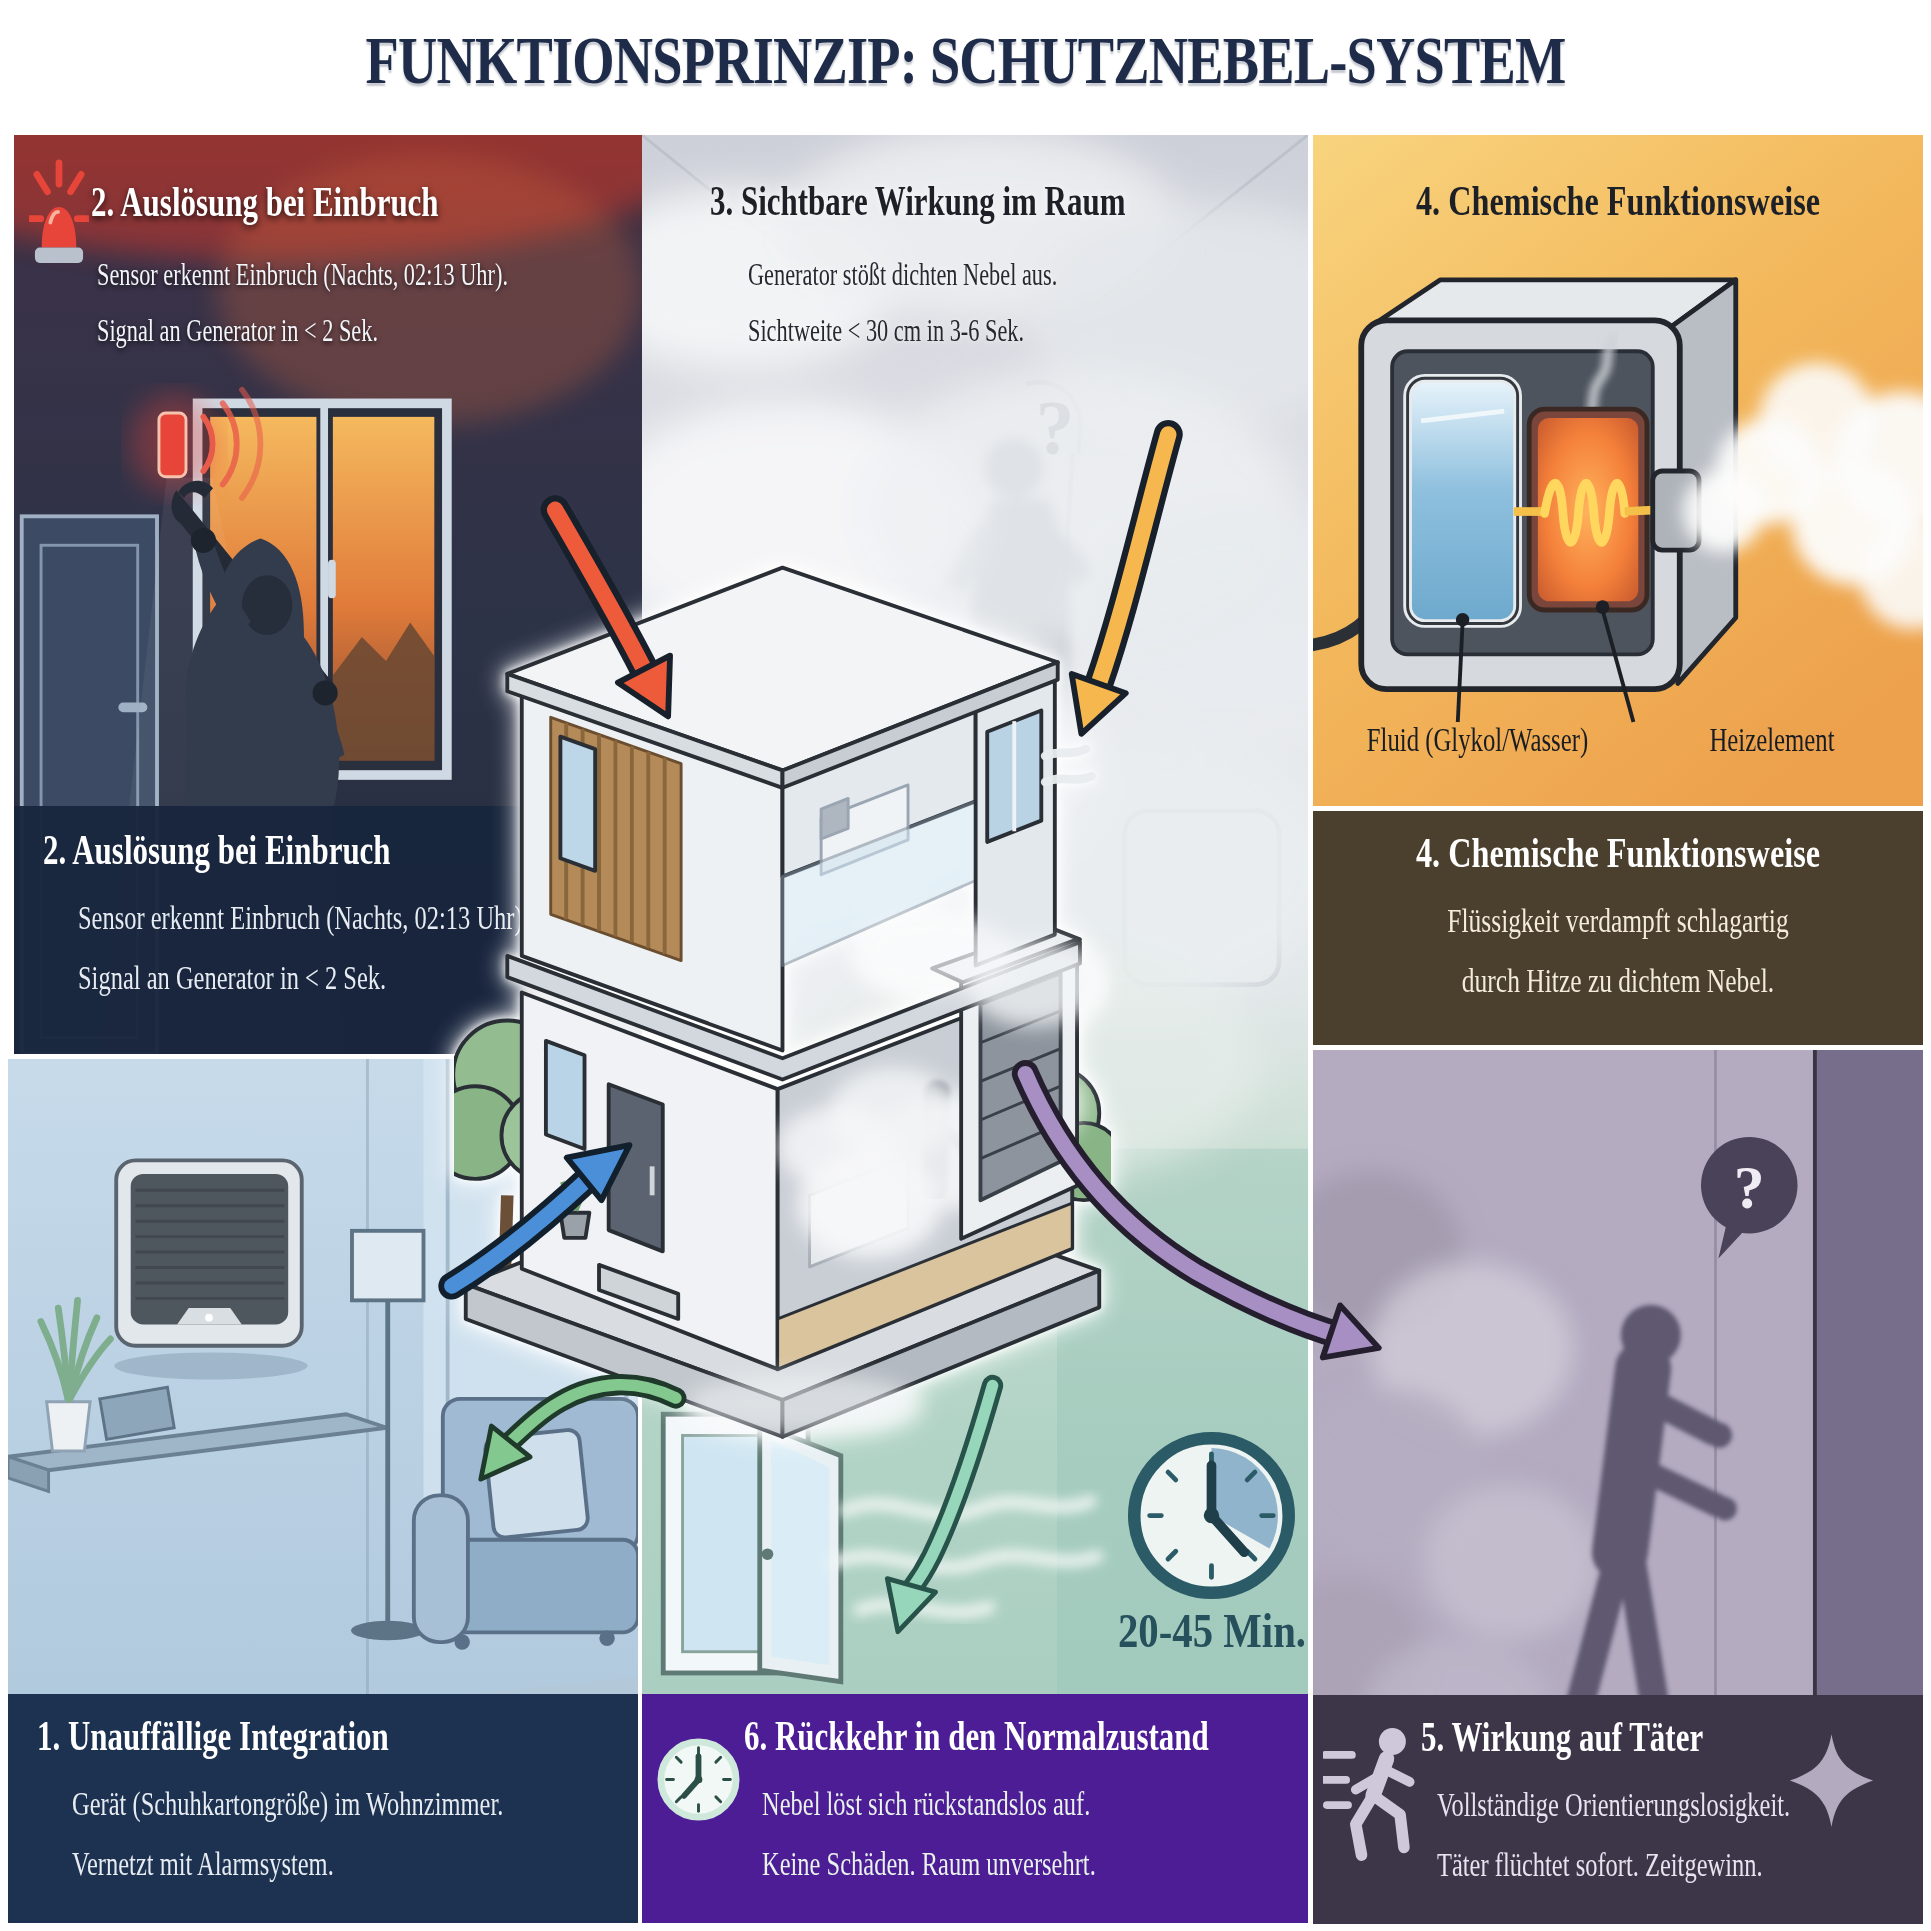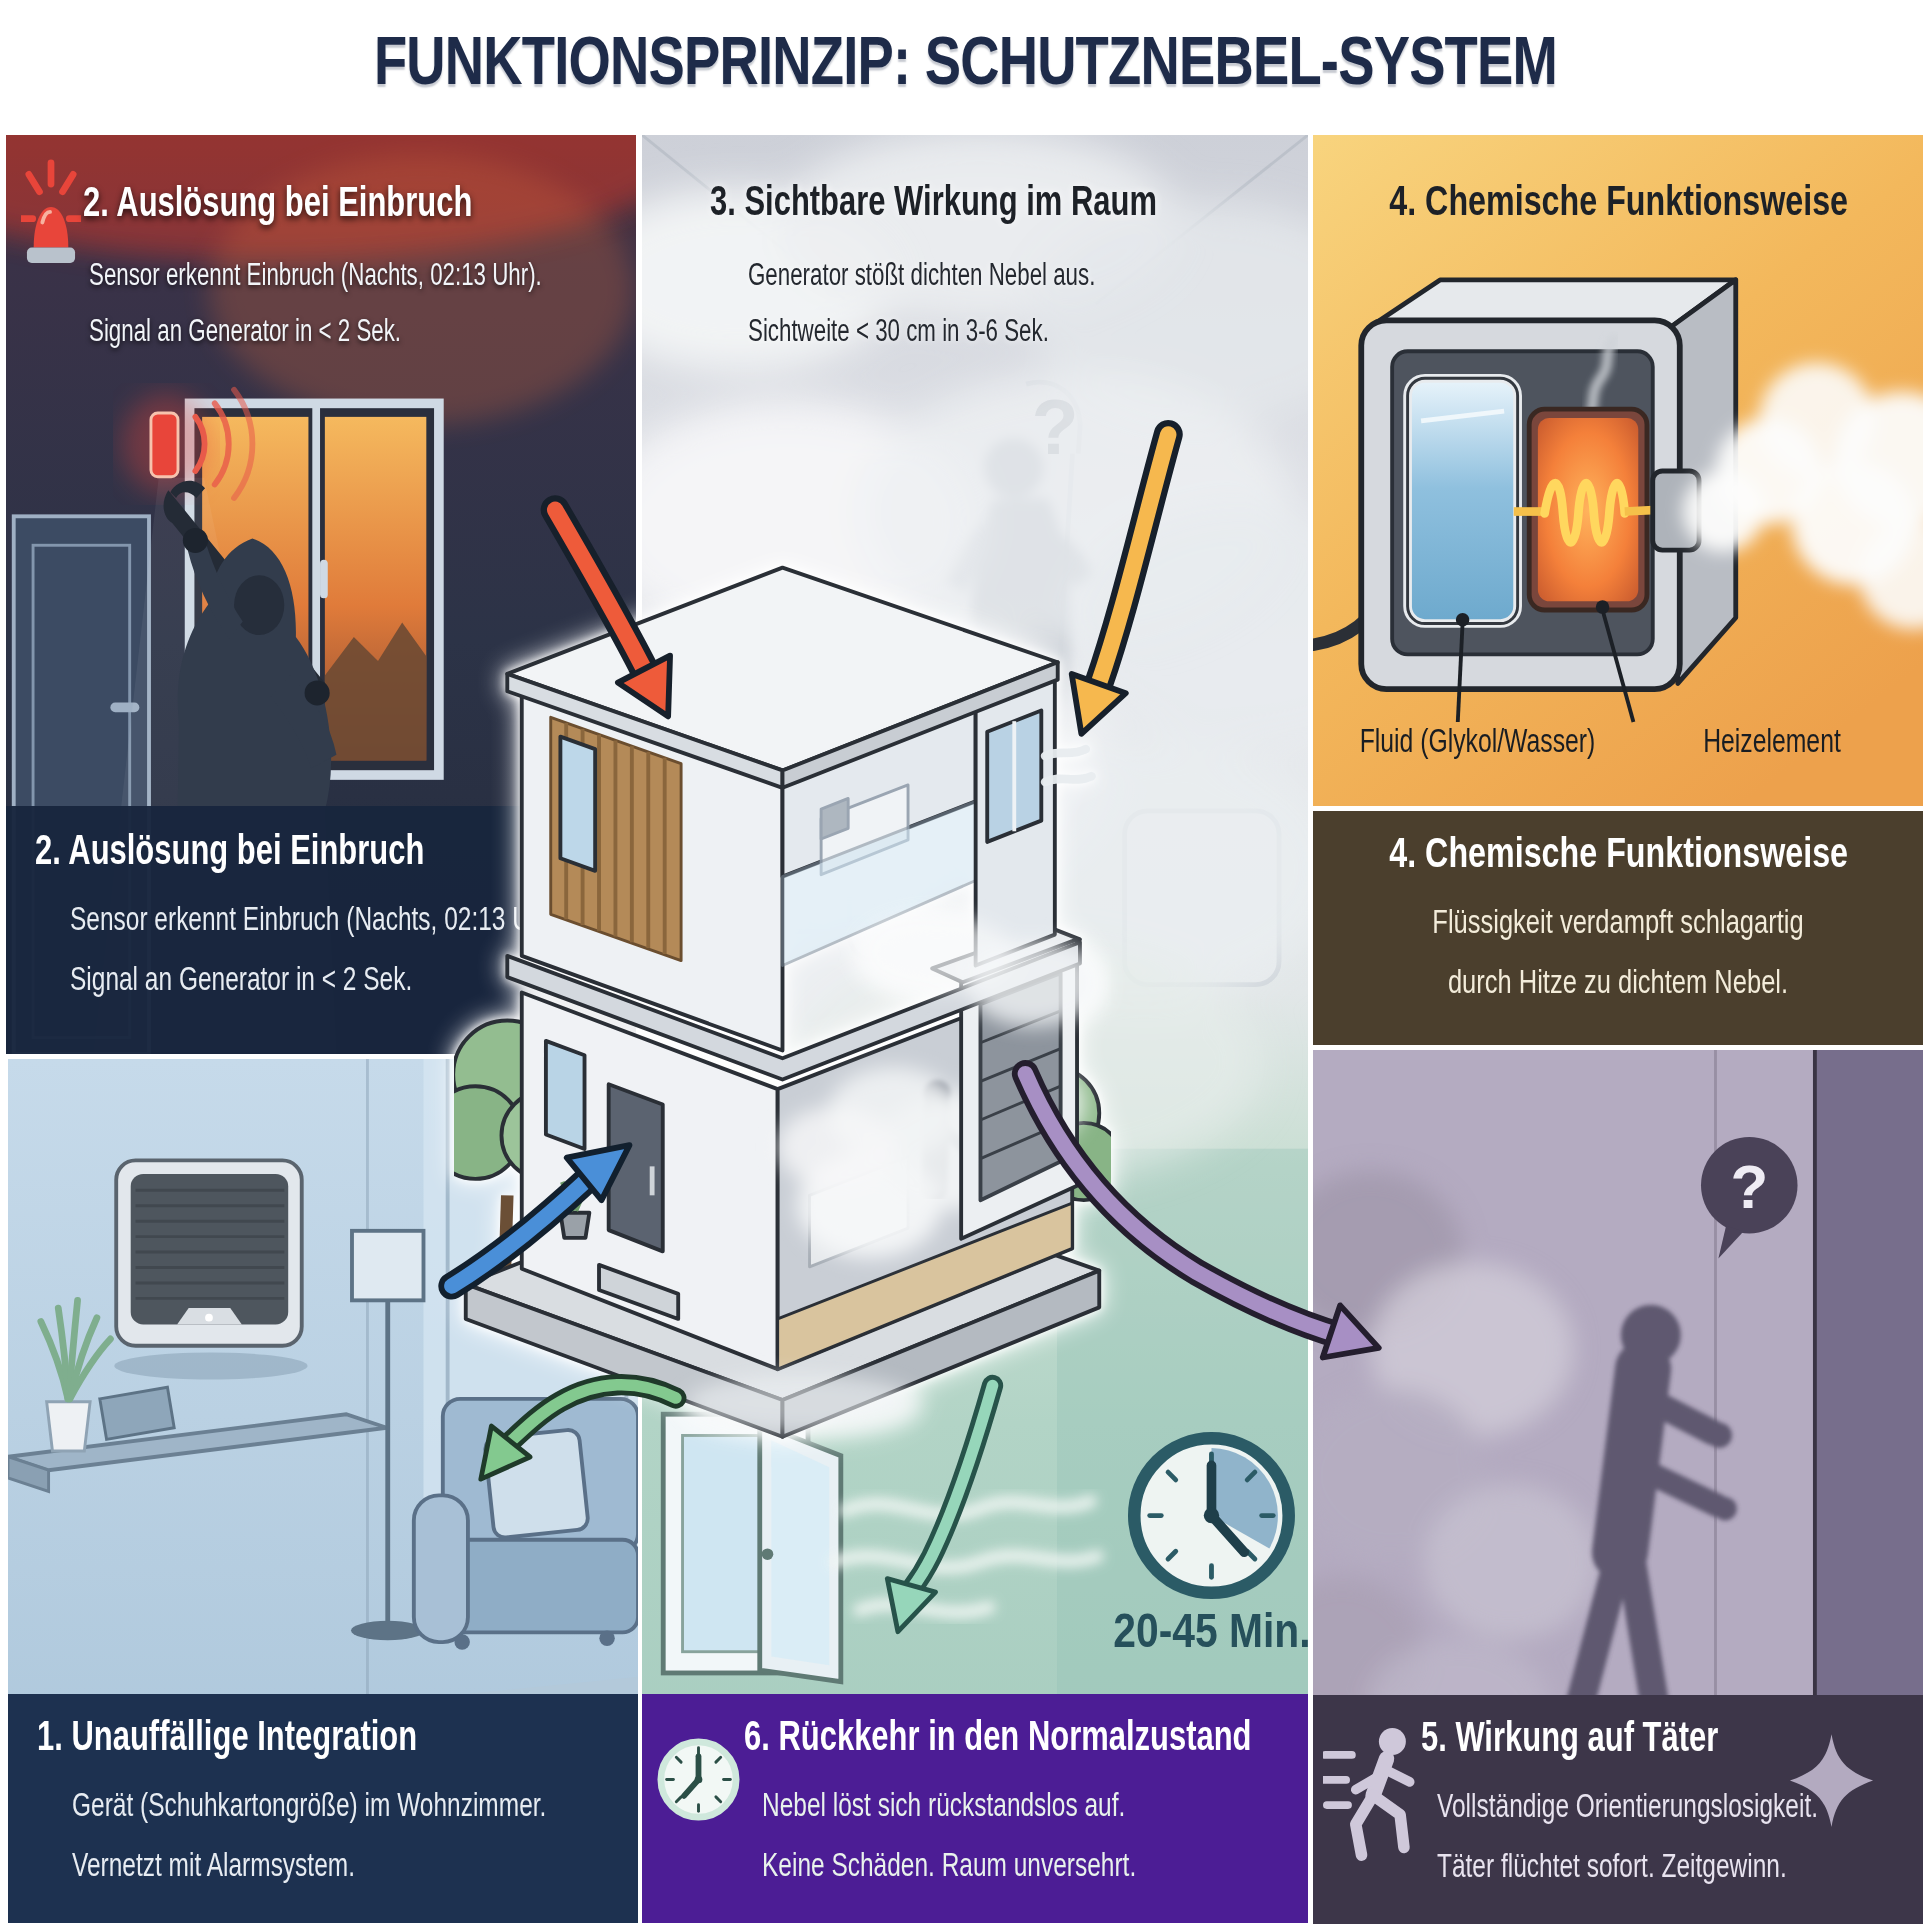--- a/index.html
+++ b/index.html
@@ -1,17 +1,17 @@
 <!DOCTYPE html>
 <html><head>
 <meta charset="utf-8">
 <style>
   html,body{margin:0;padding:0;background:#ffffff;}
   #stage{position:relative;width:1931px;height:1931px;background:#ffffff;overflow:hidden;
-         font-family:Liberation Sans, sans-serif;}
+         font-family:Liberation Serif, serif;}
   .abs{position:absolute;}
   .panel{position:absolute;overflow:hidden;}
   .scene{position:absolute;left:0;top:0;width:100%;height:100%;}
   
   .sx{transform:scaleX(.72);transform-origin:left center;white-space:nowrap;}
   .sxc{transform:scaleX(.75);transform-origin:center center;white-space:nowrap;text-align:center;}
   .ttl{width:100%;text-align:center;font-size:68px;font-weight:800;color:#1e2b49;
        letter-spacing:-1px;transform:scaleX(.8);transform-origin:center;
        text-shadow:0 2.9px 1.9px rgba(30,43,73,.25);}
   .h-light{font-size:43px;font-weight:700;color:#ffffff;text-shadow:0 2.9px 7.7px rgba(0,0,0,.75);}
@@ -28,21 +28,21 @@
   svg{display:block;}
   .house-glow{filter:drop-shadow(0 0 4.8px #ffffff) drop-shadow(0 0 11.6px rgba(255,255,255,.95));}
 </style>
 </head>
 <body>
 
 <div id="stage">
 
   <div class="abs ttl" style="top:21px;">FUNKTIONSPRINZIP: SCHUTZNEBEL-SYSTEM</div>
 
-  <div class="panel" style="left:6px;top:135px;width:630px;height:919px;">
+  <div class="panel" style="left:14px;top:135px;width:630px;height:919px;">
     <svg class="scene" viewBox="0 0 652 952" preserveAspectRatio="none">
       <defs>
         <linearGradient id="a-bg" x1="0" y1="0" x2="0" y2="1">
           <stop offset="0" stop-color="#5a3136"></stop>
             <stop offset=".14" stop-color="#3a3248"></stop>
           <stop offset=".55" stop-color="#2c3347"></stop>
             <stop offset="1" stop-color="#242b3c"></stop>
         </linearGradient>
         <linearGradient id="a-glass" x1="0" y1="0" x2="0" y2="1">
           <stop offset="0" stop-color="#f5b95e"></stop>

